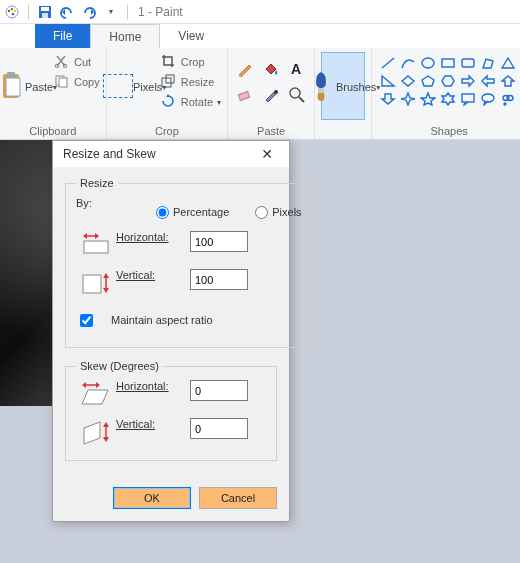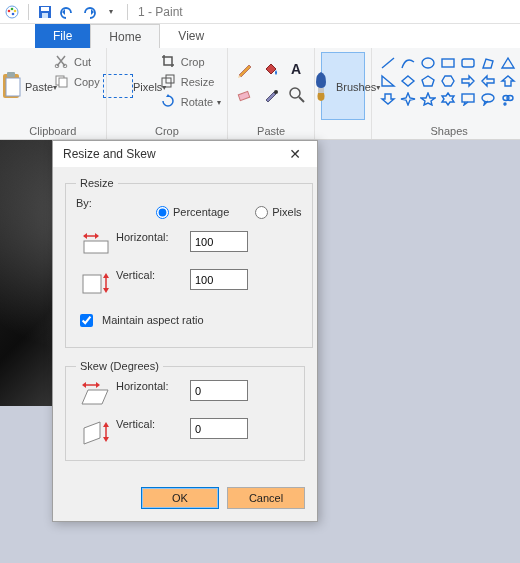--- a/index.html
+++ b/index.html
@@ -35,33 +35,33 @@
   .shape { width: 16px; height: 14px; display:flex; align-items:center; justify-content:center; }
   .shape svg { stroke:#1e6fd6; fill:none; stroke-width:1.4; }
   .select-box { width:30px; height:24px; border:1px dashed #1e6fd6; }
 
   
   .canvasarea { position: relative; width: 100%; height: calc(563px - 24px - 24px - 92px); background: #c9cedb; }
   .imagepreview { position: absolute; top: 0; left: 0; width: 286px; height: 266px; background: linear-gradient(135deg,#2a2a2a 0%, #0d0d0d 40%, #3a3a3a 60%, #151515 100%); }
   .imagepreview::after { content:""; position:absolute; inset:0; background: radial-gradient(ellipse at 30% 30%, rgba(255,255,255,0.25), transparent 50%), radial-gradient(ellipse at 70% 75%, rgba(255,255,255,0.12), transparent 55%); }
 
   
-  .dialog { position: absolute; left: 52px; top: 0; width: 266px; height: 382px; background: #f0f0f0; border: 1px solid #a0a0a0; box-shadow: 2px 2px 10px rgba(0,0,0,0.25); display:flex; flex-direction:column; }
+  .dialog { position: absolute; left: 52px; top: 0; width: 238px; height: 382px; background: #f0f0f0; border: 1px solid #a0a0a0; box-shadow: 2px 2px 10px rgba(0,0,0,0.25); display:flex; flex-direction:column; }
   .dlg-title { height: 30px; background: #fff; display:flex; align-items:center; justify-content:space-between; padding: 0 8px 0 10px; font-size: 12px; color:#333; }
   .dlg-close { width: 28px; text-align:center; font-size: 14px; color:#333; }
   .dlg-body { flex:1; padding: 10px 12px 6px 12px; }
   fieldset { border: 1px solid #cfcfcf; margin: 0 0 12px 0; padding: 8px 10px 12px 10px; }
   legend { font-size: 11px; color:#333; padding: 0 4px; }
   .row { display:flex; height: 30px; font-size: 11px; color:#333; }
   .row .lbl { width: 62px; }
   .radio-row { gap: 18px; margin-bottom: 4px; }
   .radio { display:flex; align-items:center; gap:4px; }
   .radio input { margin:0; }
   .iconcell { width: 40px; display:flex; justify-content:center; }
-  .dim-label { width: 74px; }
+  .dim-label { width: 74px; text-decoration: underline; }
   .dim-input { width: 58px; height: 21px; border:1px solid #7a7a7a; background:#fff; font-size:11px; padding: 0 4px; }
   .chk-row { margin-top: 6px; }
   .dlg-buttons { display:flex; justify-content:flex-end; gap: 8px; padding: 8px 12px 12px; }
   .dlg-btn { width: 78px; height: 22px; font-size: 11px; background:#fdba74; border:1px solid #adadad; color:#222; }
   .dlg-btn.primary { border:1px solid #0078d7; box-shadow: inset 0 0 0 1px #8fc4f3; }
 
   .caret { font-size:8px; color:#555; }
 </style>
 </head>
 <body>
@@ -398,21 +398,21 @@
                 <rect x="2" y="6" width="18" height="18" fill="#fff" stroke="#888"></rect>
                 <line x1="25" y1="6" x2="25" y2="22" stroke="#d33" stroke-width="1.5"></line>
                 <polygon points="25,4 22,9 28,9" fill="#d33"></polygon>
                 <polygon points="25,24 22,19 28,19" fill="#d33"></polygon>
               </svg>
           </span>
           <span class="dim-label">Vertical:</span>
           <input class="dim-input" value="100" style="">
         </div>
         <div class="row chk-row">
-          <label style="display:flex;align-items:center;gap:6px;">
+          <label style="display:flex;align-items:center;gap:15px;">
             <input type="checkbox" checked="" style="">
             <span>Maintain aspect ratio</span>
           </label>
         </div>
       </fieldset>
 
       <fieldset>
         <legend>Skew (Degrees)</legend>
         <div class="row">
           <span class="iconcell">

